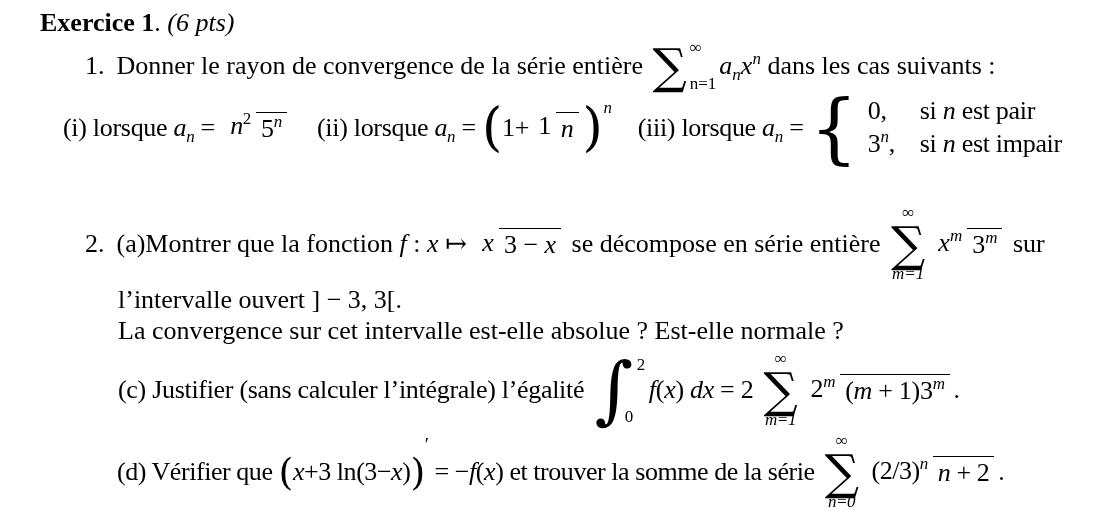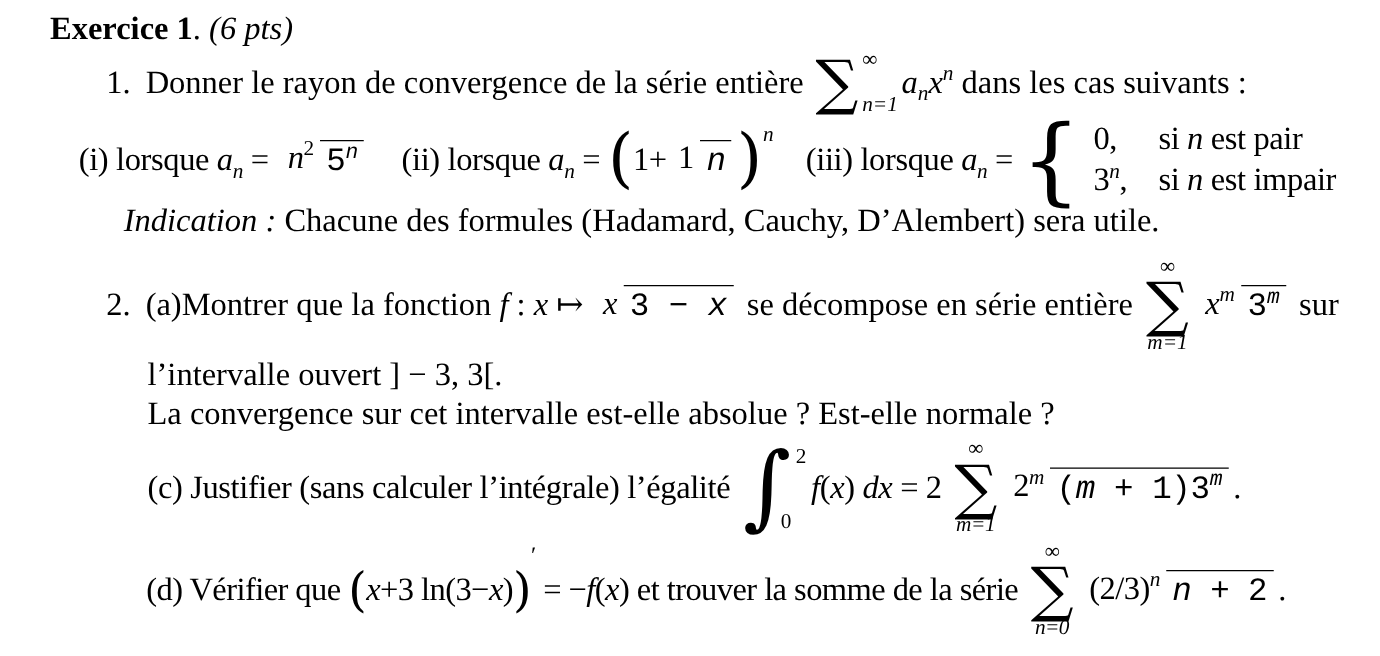--- a/index.html
+++ b/index.html
@@ -9,27 +9,27 @@
   .fline{position:absolute;display:flex;align-items:center;white-space:pre;}
   i{font-style:italic;}
   b{font-weight:bold;}
   .t{white-space:pre;}
   .num-label{margin-right:12px;}
   .ssup{font-size:17px;position:relative;top:-10px;font-style:italic;line-height:0;}
   .ssup.rm{font-style:normal;}
   .ssub{font-size:17px;position:relative;top:6px;font-style:italic;line-height:0;}
   .frac{display:inline-flex;flex-direction:row;align-items:center;line-height:1.1;margin:0 4px;vertical-align:middle;}
   .frac .fnum{display:block;padding:0 5px 2px;}
-  .frac .fden{display:block;border-top:1.5px solid #000;padding:2px 5px 0;font-family:Liberation Mono, monospace;}
+  .frac .fden{display:block;border-top:1.5px solid #000;padding:2px 5px 0;}
   .op{font-family:"DejaVu Serif","DejaVu Sans",serif;line-height:0.85;}
   .sumi{display:flex;align-items:center;margin:0 3px;}
   .sumi .op{font-size:48px;}
   .ilims{display:flex;flex-direction:column;justify-content:space-between;height:56px;font-size:17px;margin-left:3px;}
   .ilim-top{font-style:normal;}
-  .ilim-bot{font-style:italic;}
+  .ilim-bot{}
   .sumd{display:flex;flex-direction:column;align-items:center;line-height:1;margin:0 4px;}
   .sumd .op{font-size:48px;line-height:0.88;}
   .sumd .lim{font-size:17px;line-height:1.1;font-style:italic;}
   .sumd .lim.inf{font-style:normal;}
   .intg{display:flex;align-items:center;margin:0 4px;}
   .intg .op{font-size:74px;line-height:0.82;}
   .intlims{display:flex;flex-direction:column;justify-content:space-between;height:72px;font-size:17px;padding:4px 0 2px;}
   .int-top{margin-left:4px;}
   .int-bot{margin-left:-8px;}
   .brace{font-size:76px;line-height:0.75;font-family:"DejaVu Serif",serif;}
@@ -49,21 +49,20 @@
 <body>
 
 <div class="page">
 
   <div class="line" style="top:8px;left:40px;"><b>Exercice 1</b><span class="t">. </span><i>(6 pts)</i></div>
 
   <div class="fline" style="top:38px;left:85px;"><span class="num-label">1.</span><span class="t">Donner le rayon de convergence de la série entière </span><span class="sumi"><span class="op">∑</span><span class="ilims"><span class="ilim-top">∞</span><span class="ilim-bot">n=1</span></span></span><span class="t"><i>a</i><span class="ssub">n</span><i>x</i><span class="ssup">n</span></span><span class="t"> dans les cas suivants :</span></div>
 
   <div class="fline tight" style="top:96px;left:63px;"><span class="t">(i) lorsque </span><span class="t"><i>a</i><span class="ssub">n</span></span><span class="t"> = </span><span class="frac"><span class="fnum"><i>n</i><span class="ssup rm">2</span></span><span class="fden"><span>5</span><span class="ssup">n</span></span></span><span class="sp26"></span><span class="t">(ii) lorsque </span><span class="t"><i>a</i><span class="ssub">n</span></span><span class="t"> = </span><span class="bp">(</span><span class="t">1+</span><span class="frac"><span class="fnum">1</span><span class="fden"><i>n</i></span></span><span class="bp">)</span><span class="bexp">n</span><span class="sp26"></span><span class="t">(iii) lorsque </span><span class="t"><i>a</i><span class="ssub">n</span></span><span class="t"> = </span><span class="brace">{</span><span class="crows"><span class="crow"><span class="cval">0,</span><span class="ccond"><span>si </span><i>n</i><span> est pair</span></span></span><span class="crow"><span class="cval"><span>3</span><span class="ssup">n</span><span>,</span></span><span class="ccond"><span>si </span><i>n</i><span> est impair</span></span></span></span></div>
 
-  <div class="line" style="top:162px;left:99px;"><i>Indication : </i><span class="t">Chacune des formules (Hadamard, Cauchy, D’Alembert) sera utile.</span></div>
 
   <div class="fline" style="top:204px;left:85px;"><span class="num-label">2.</span><span class="t">(a)Montrer que la fonction </span><span class="t"><i>f</i><span> : </span><i>x</i><span> ↦ </span></span><span class="frac"><span class="fnum"><i>x</i></span><span class="fden"><span>3 − </span><i>x</i></span></span><span class="t"> se décompose en série entière </span><span class="sumd"><span class="lim inf">∞</span><span class="op">∑</span><span class="lim">m=1</span></span><span class="frac"><span class="fnum"><i>x</i><span class="ssup">m</span></span><span class="fden"><span>3</span><span class="ssup">m</span></span></span><span class="t"> sur</span></div>
 
   <div class="line" style="top:285px;left:118px;">l’intervalle ouvert ] − 3, 3[.</div>
 
   <div class="line" style="top:316px;left:118px;text-align:center;">La convergence sur cet intervalle est-elle absolue ? Est-elle normale ?</div>
 
   <div class="fline tight" style="top:350px;left:118px;"><span class="t">(c) Justifier (sans calculer l’intégrale) l’égalité </span><span class="intg"><span class="op">∫</span><span class="intlims"><span class="int-top">2</span><span class="int-bot">0</span></span></span><span class="t"><i>f</i><span>(</span><i>x</i><span>) </span><i>dx</i></span><span class="t"> = 2 </span><span class="sumd"><span class="lim inf">∞</span><span class="op">∑</span><span class="lim">m=1</span></span><span class="frac"><span class="fnum"><span>2</span><span class="ssup">m</span></span><span class="fden"><span>(</span><i>m</i><span> + 1)3</span><span class="ssup">m</span></span></span><span class="t">.</span></div>
 
   <div class="fline tight2" style="top:432px;left:117px;"><span class="t">(d) Vérifier que </span><span class="mp">(</span><span class="t"><i>x</i><span>+3 ln(3−</span><i>x</i><span>)</span></span><span class="mp">)</span><span class="mprime">′</span><span class="t"> = −</span><span class="t"><i>f</i><span>(</span><i>x</i><span>)</span></span><span class="t"> et trouver la somme de la série </span><span class="sumd"><span class="lim inf">∞</span><span class="op">∑</span><span class="lim">n=0</span></span><span class="frac"><span class="fnum"><span>(2/3)</span><span class="ssup">n</span></span><span class="fden"><i>n</i><span> + 2</span></span></span><span class="t">.</span></div>

